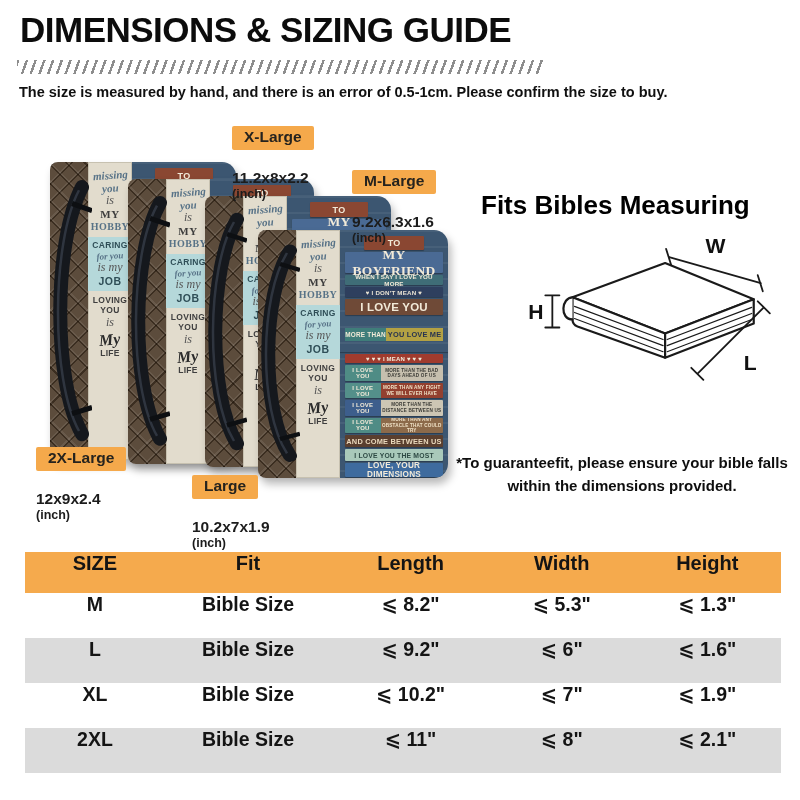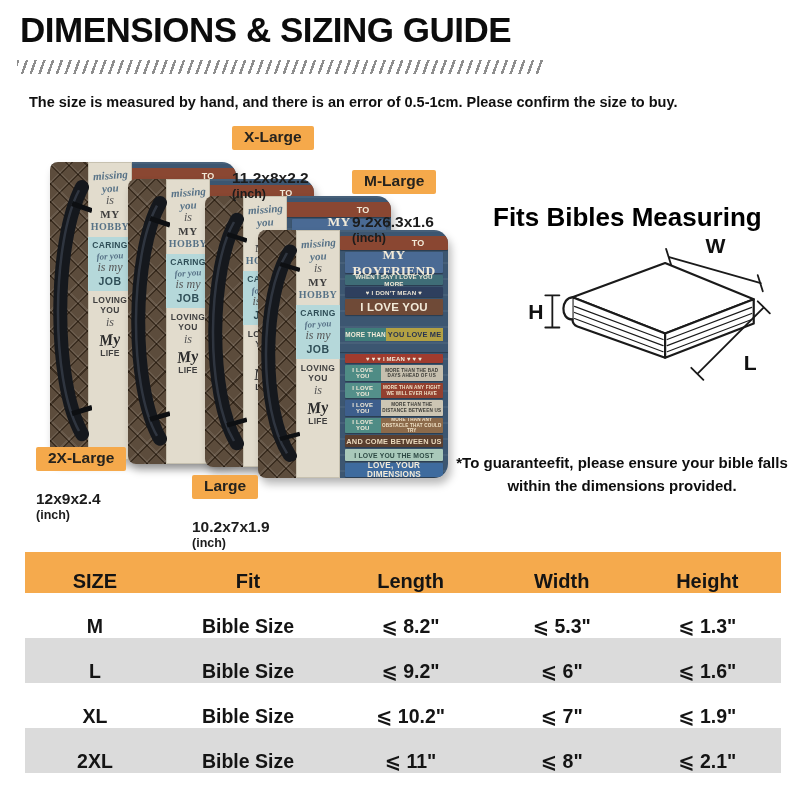--- a/index.html
+++ b/index.html
@@ -4,21 +4,21 @@
 <style>
   html,body{margin:0;padding:0;background:#fff;}
   .page{position:relative;width:800px;height:800px;background:#fff;overflow:hidden;
         font-family:"Liberation Sans","DejaVu Sans",sans-serif;color:#111;}
 
   
   .title{position:absolute;left:20px;top:10px;margin:0;font-size:35px;font-weight:800;
          letter-spacing:-.5px;color:#0c0c0c;white-space:nowrap;}
   .hatch{position:absolute;left:17px;top:60px;width:527px;height:14px;
          background:repeating-linear-gradient(110deg,#8d8d8d 0 2.4px,transparent 2.4px 8.2px);}
-  .subtitle{position:absolute;left:19px;top:84px;margin:10px;font-size:14.5px;font-weight:700;color:#101010;}
+  .subtitle{position:absolute;left:19px;top:84px;margin:0;font-size:14.5px;font-weight:700;color:#101010;}
 
   
   .size-tag{position:absolute;z-index:20;line-height:1.2;}
   .badge{display:inline-block;background:#F5A94B;color:#26231e;font-weight:700;font-size:15.5px;
          padding:2px 12px 3px;border-radius:2px;}
   .dims{font-weight:700;font-size:15.5px;margin-top:19px;color:#1c1c1c;}
   .unit{font-weight:700;font-size:12.5px;color:#1c1c1c;}
   .t-x{left:232px;top:126px}.t-m{left:352px;top:170px}.t-2x{left:36px;top:447px}.t-l{left:192px;top:475px}
 
   
@@ -48,21 +48,21 @@
   .caring-block .sans{color:#2f4e57;}
   .caring-block .job{font-size:10.5px;letter-spacing:.5px;}
   .scr.big{font-size:16px;color:#2b2b2b;transform:rotate(-6deg);margin-top:1px;}
 
   .front{flex:1;background:#3c5671;padding:5px 5px 0;display:flex;flex-direction:column;align-items:center;
          overflow:hidden;
          background-image:repeating-linear-gradient(180deg,rgba(255,255,255,.06) 0 2px,transparent 2px 16px);}
   .plank{width:100%;margin:1px 0;color:#f2ead8;display:flex;align-items:center;justify-content:center;
          text-align:center;font-weight:700;letter-spacing:.2px;border-radius:1px;
          box-shadow:0 1px 1px rgba(0,0,0,.3);}
-  .p-to{width:62%;height:15px;background:#8a4732;font-size:9px;padding-left:48px;}
+  .p-to{width:62%;height:15px;background:#8a4732;font-size:9px;}
   .p-rec{height:21px;background:#4a6a94;font-family:"Liberation Serif","DejaVu Serif",serif;font-size:13.5px;}
   .p-1{height:10px;background:#3f6d77;font-size:6.2px;}
   .p-2{height:10px;background:#2e3f5e;font-size:6.2px;color:#e8e2d2;}
   .p-3{height:17px;background:#6f4a37;font-size:11.5px;}
   .p-4{height:13px;padding:11px;overflow:hidden;}
   .p-4 .l{width:42%;height:100%;background:#3f7d7a;font-size:6.4px;display:flex;align-items:center;justify-content:center;}
   .p-4 .r{width:58%;height:100%;background:#b3a143;color:#273350;font-size:7.4px;display:flex;align-items:center;justify-content:center;}
   .p-5{height:10px;background:#a03b2e;font-size:6px;}
   .row-plank{height:16px;padding:0;overflow:hidden;}
   .row-plank .l{width:37%;height:100%;display:flex;align-items:center;justify-content:center;font-size:6px;}
@@ -73,29 +73,29 @@
   .v3 .l{background:#3d5e8c}.v3 .r{background:#cdc6b4;color:#3a3a35}
   .v4 .l{background:#4f8c85}.v4 .r{background:#8c6a4a;color:#f0e3c8}
   .p-6{height:13px;background:#5a3f2f;font-size:7.4px;color:#ead9bd;}
   .p-7{height:12px;background:#a9c9ba;font-size:6.8px;color:#2e4a44;}
   .p-8{height:14px;background:#3e6b9e;font-size:8.2px;}
   .pf1{height:12px;background:#3f6d77}.pf2{height:16px;background:#6f4a37}.pf3{height:12px;background:#2e3f5e}
 
   .handle{position:absolute;left:-2px;top:5%;height:89%;width:44px;}
 
   
-  .fit-heading{position:absolute;left:477px;top:186px;margin:16px;font-size:26px;font-weight:700;color:#000;white-space:nowrap;}
+  .fit-heading{position:absolute;left:477px;top:186px;margin:4px;font-size:26px;font-weight:700;color:#000;white-space:nowrap;}
   .diagram{position:absolute;left:502px;top:230px;width:292px;height:192px;}
   .diagram text{font-weight:700;font-size:21px;fill:#111;font-family:"Liberation Sans",sans-serif;}
   .note{position:absolute;left:448px;top:451px;width:348px;margin:0;font-size:15px;font-weight:700;
         text-align:center;line-height:1.55;color:#0e0e0e;}
 
   
   .size-table{position:absolute;left:25px;top:552px;width:756px;}
-  .tr{display:flex;align-items:flex-end;height:45px;}
+  .tr{display:flex;align-items:flex-start;height:45px;}
   .tr.head{height:41px;background:#F5AA4D;}
   .tr.alt{background:#DBDBDB;}
   .td{text-align:center;font-weight:700;font-size:19.5px;color:#141414;}
   .th{font-size:20px;}
   .c0{width:18.5%}.c1{width:22%}.c2{width:21%}.c3{width:19%}.c4{width:19.5%}
 </style>
 </head>
 <body>
 
 <div class="page">

